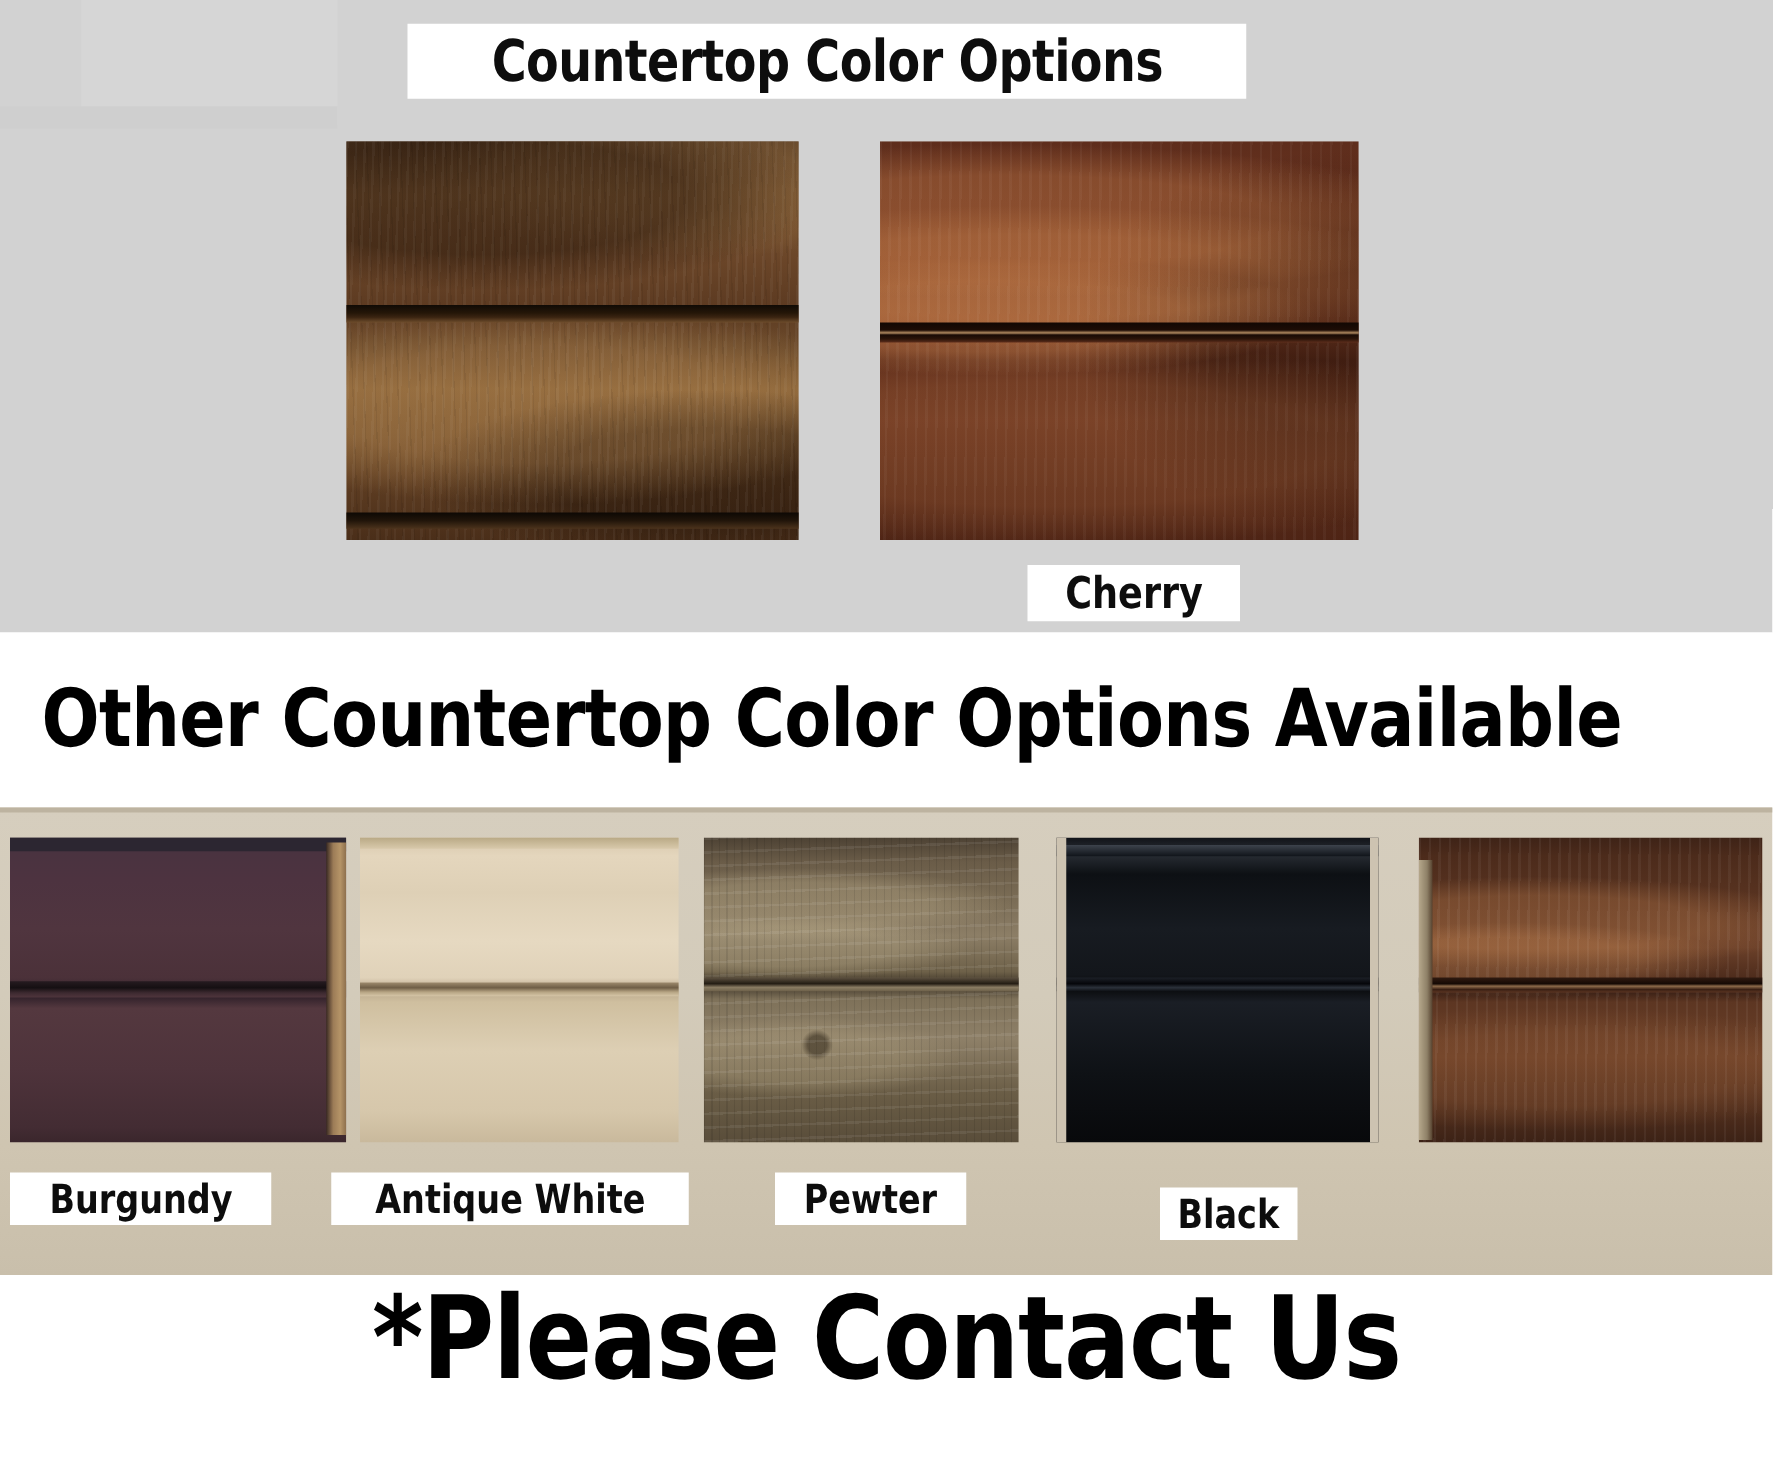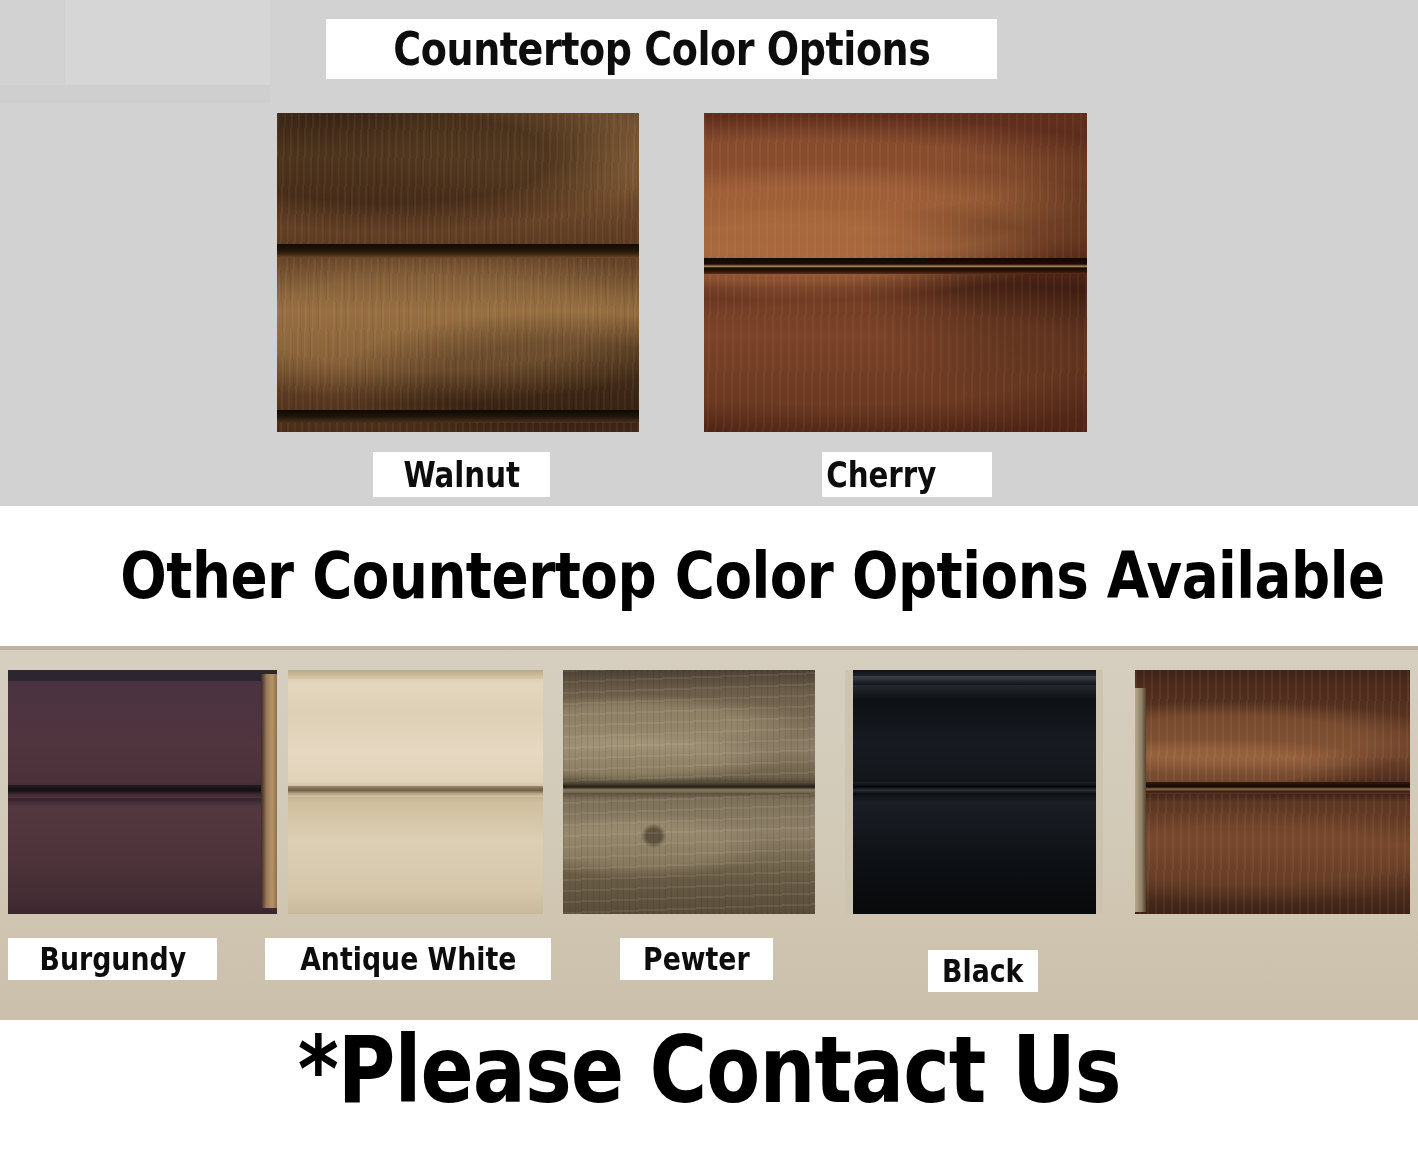--- a/index.html
+++ b/index.html
@@ -89,31 +89,31 @@
       radial-gradient(95% 20% at 22% 44%, rgba(205,140,85,.32) 0 44%, rgba(0,0,0,0) 74%),
       radial-gradient(130% 34% at 35% 76%, rgba(170,105,62,.26) 0 46%, rgba(0,0,0,0) 76%),
       radial-gradient(70% 60% at 97% 50%, rgba(30,12,6,.45) 0 40%, rgba(0,0,0,0) 80%);
   }
   #sw-cherry .gr1{top:45.5%;height:16px;background:linear-gradient(180deg,#120703 0%,#1d0c05 38%,#b08a60 52%,#190b05 62%,#2a1409 82%,#5c2d1b 100%);}
 
   
   .lab-w{position:absolute;left:373px;top:452px;width:177px;height:45px;background:#fff;
          display:flex;align-items:center;justify-content:center;}
   .lab-c{position:absolute;left:822px;top:452px;width:170px;height:45px;background:#fff;
-         display:flex;align-items:center;}
+         display:flex;align-items:center;justify-content:center;}
   .lab-txt{
     font-family:"DejaVu Sans Condensed","Liberation Sans Narrow","Liberation Sans",sans-serif;
     font-weight:bold;font-size:35px;color:#0d0d0d;white-space:nowrap;
     transform:scaleX(.93);transform-origin:center;
   }
 
   
   .sec-head{
     position:absolute;left:0;top:506px;width:1418px;height:140px;background:#ffffff;
-    display:flex;align-items:center;justify-content:flex-end;
+    display:flex;align-items:center;justify-content:flex-start;
   }
   .sec-head .h{
     font-family:"DejaVu Sans Condensed","Liberation Sans Narrow","Liberation Sans",sans-serif;
     font-weight:bold;font-size:64px;color:#000;white-space:nowrap;letter-spacing:-0.5px;
     transform:scaleX(.95);transform-origin:center;
   }
 
   
   .sec-tan{
     position:absolute;left:0;top:646px;width:1418px;height:374px;
@@ -225,23 +225,20 @@
       <div class="groove gr2"></div>
     </div>
 
     <div class="swatch" id="sw-cherry">
       <div class="body"></div>
       <div class="grain g2"></div>
       <div class="grain g1"></div>
       <div class="groove gr1"></div>
     </div>
 
-    <div class="lab-w">
-      <span class="lab-txt">Walnut</span>
-    </div>
     <div class="lab-c">
       <span class="lab-txt">Cherry</span>
     </div>
   </div>
 
   <div class="sec-head">
     <div class="h">Other Countertop Color Options Available</div>
   </div>
 
   <div class="sec-tan">

